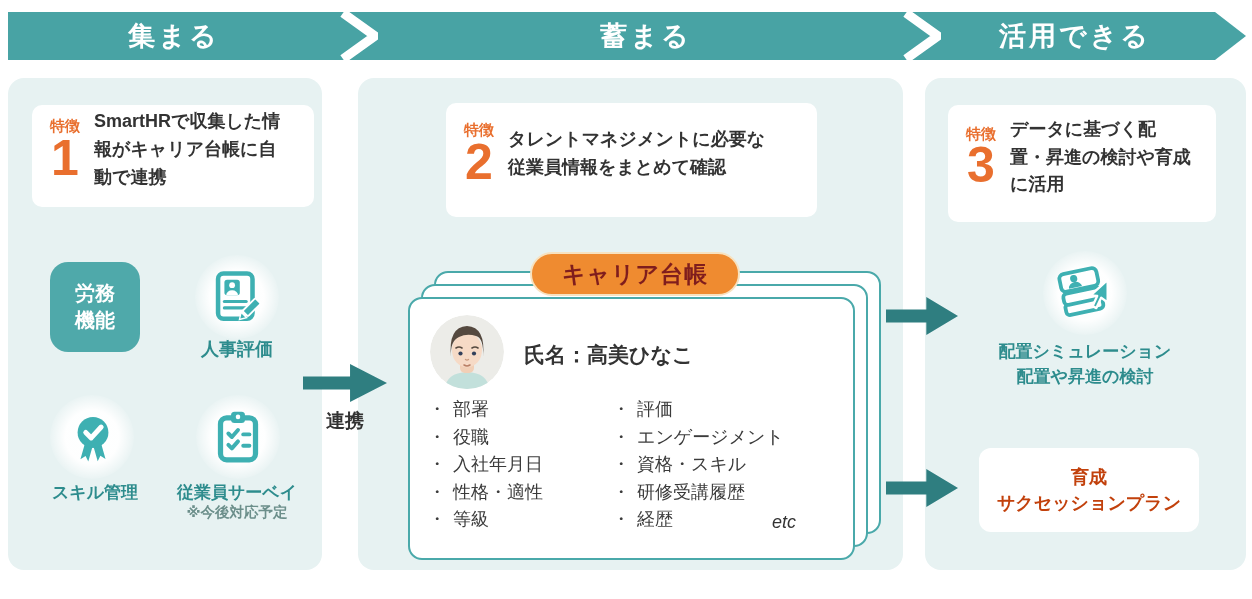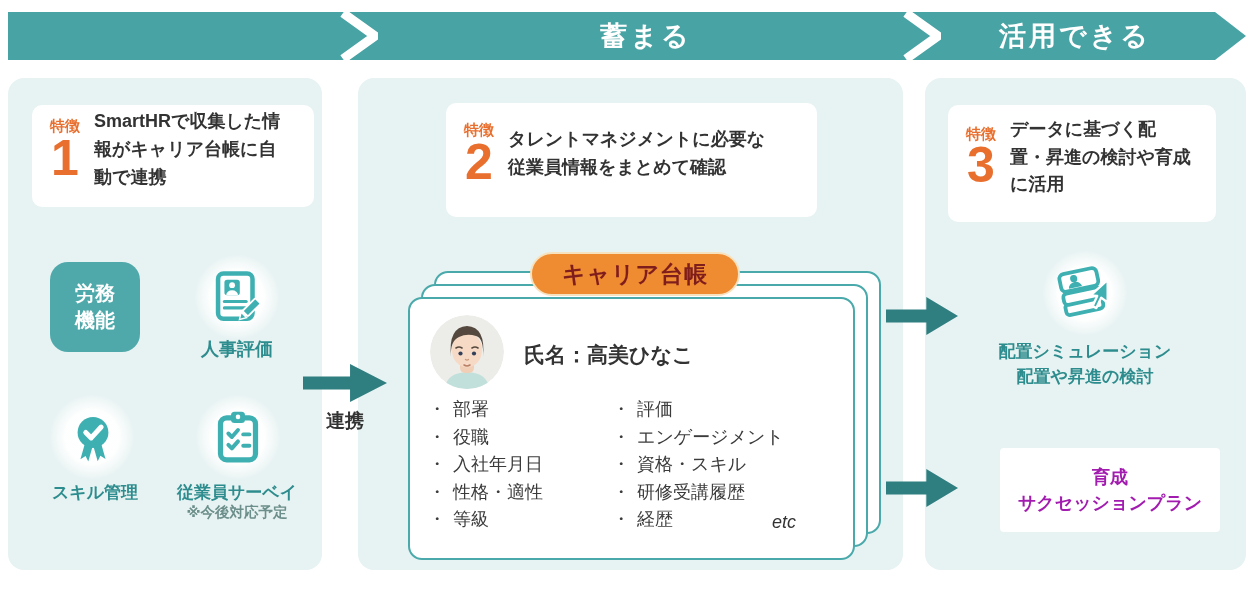--- a/index.html
+++ b/index.html
@@ -95,31 +95,34 @@
   .field-list li::before{content:"・";margin-right:7px;}
   .fl-left{left:428px;top:396px;width:175px;}
   .fl-right{left:612px;top:396px;width:235px;}
   .ledger-etc{position:absolute;left:772px;top:512px;z-index:4;font-size:18px;color:#333;font-style:italic;}
   
   .sim-text{
     position:absolute;left:965px;top:339px;width:240px;text-align:center;
     color:#2D8C8D;font-weight:bold;font-size:17px;line-height:25px;
   }
   .plan-box{
-    position:absolute;left:1000px;top:448px;width:220px;height:84px;background:#fff;border-radius:4px;
+    position:absolute;left:979px;top:448px;width:220px;height:84px;background:#fff;border-radius:12px;
     display:flex;flex-direction:column;align-items:center;justify-content:center;
-    color:#a21caf;font-weight:bold;font-size:18px;line-height:26px;
+    color:#c2410c;font-weight:bold;font-size:18px;line-height:26px;
   }
 </style>
 </head>
 <body>
 
 <div class="stage">
 
   <div class="banner">
+    <div class="banner-seg seg1">
+      <span>集まる</span>
+    </div>
     <div class="banner-seg seg2">
       <span>蓄まる</span>
     </div>
     <div class="banner-seg seg3">
       <span>活用できる</span>
     </div>
     <svg class="chev chev1" width="40" height="48" viewBox="0 0 40 48">
       <polyline points="5,1 37,24 5,47" fill="none" stroke="#fff" stroke-width="9"></polyline>
     </svg>
     <svg class="chev chev2" width="40" height="48" viewBox="0 0 40 48">

